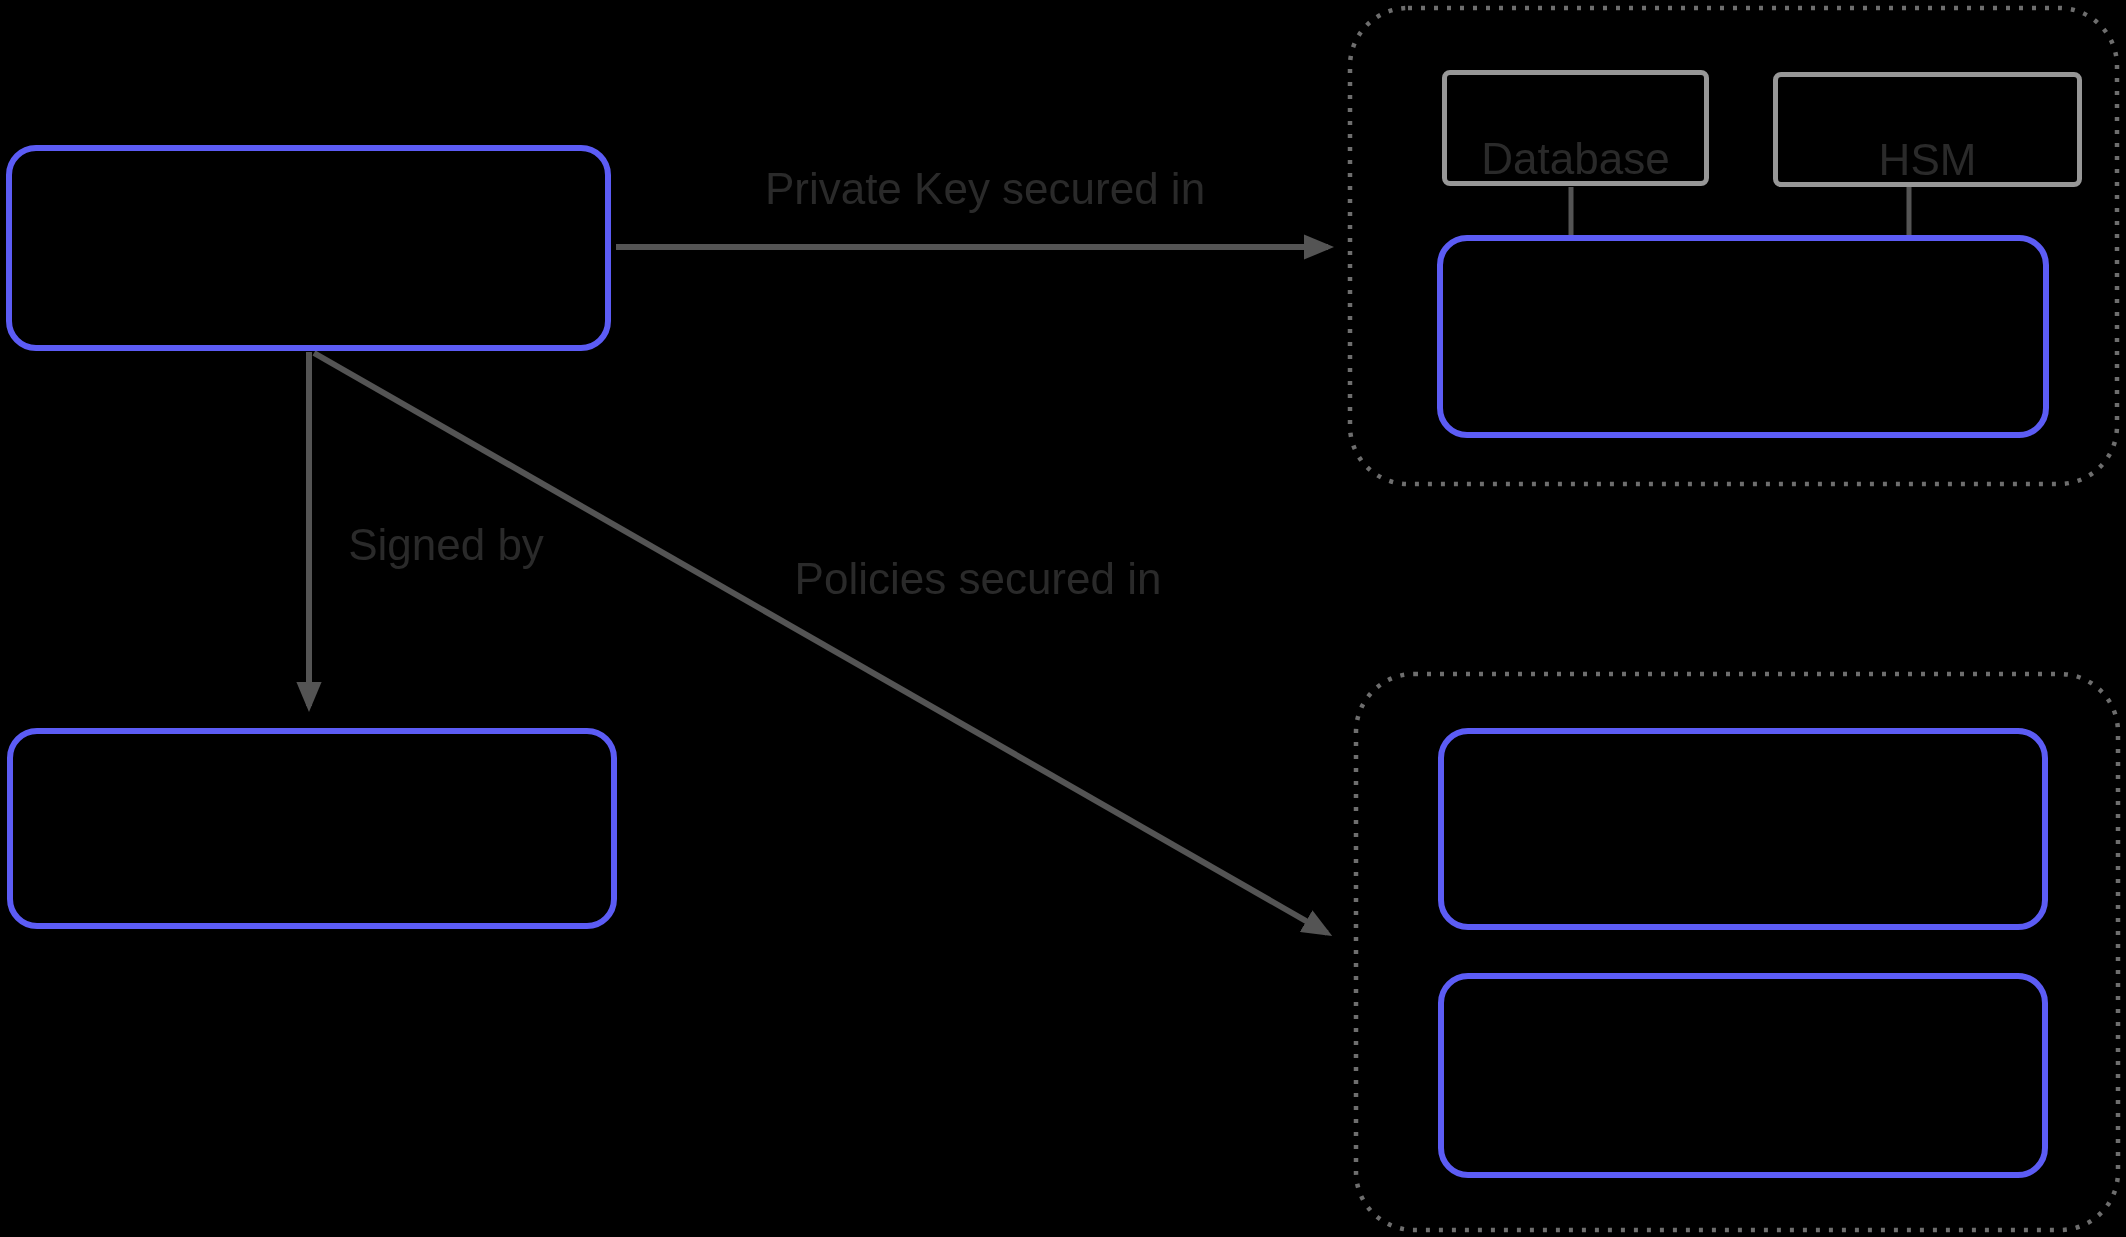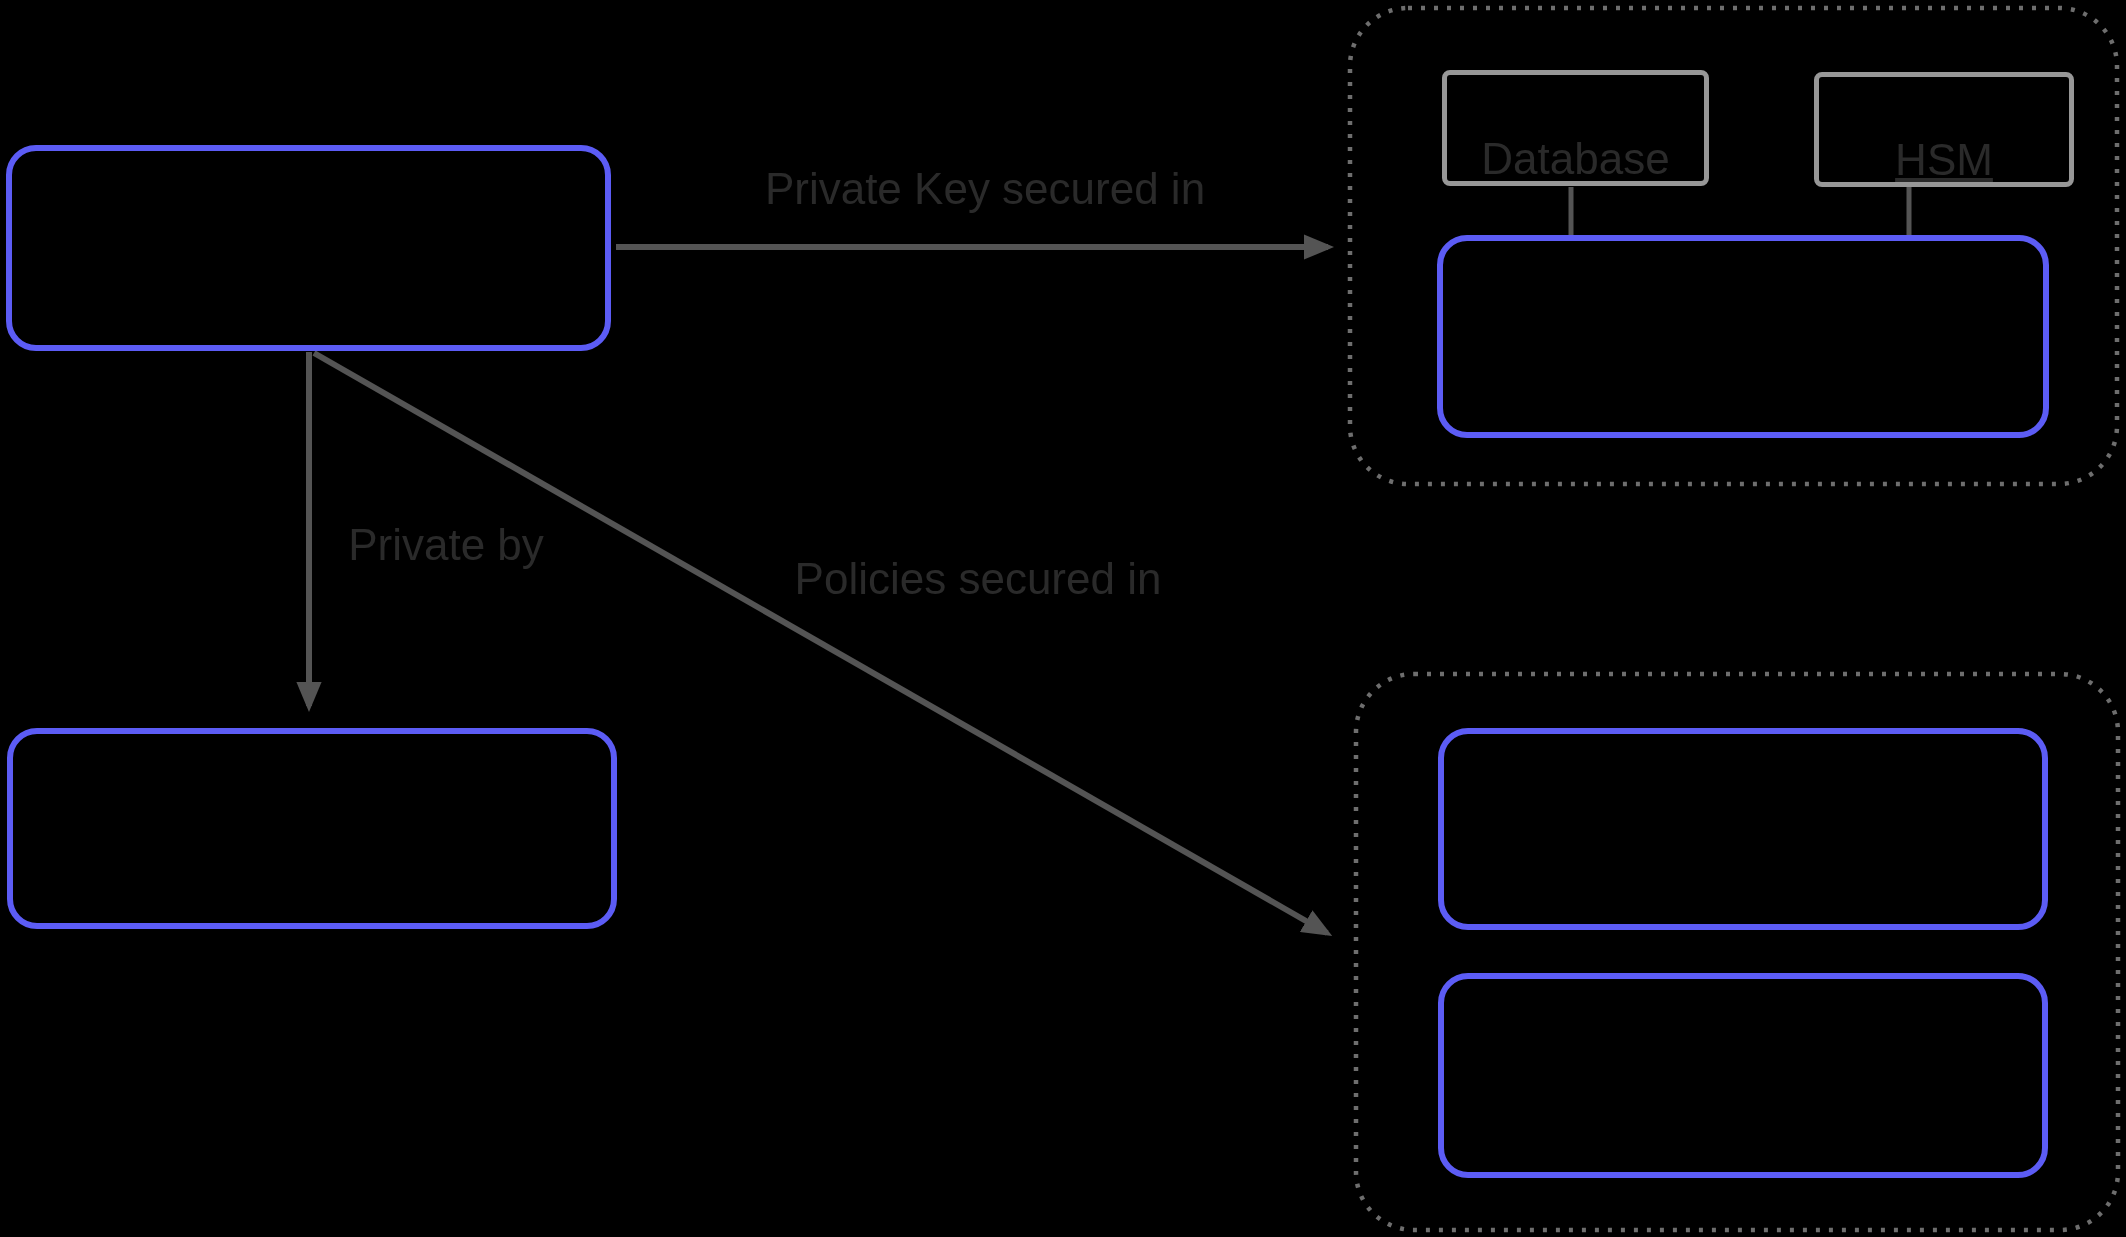--- a/index.html
+++ b/index.html
@@ -76,25 +76,25 @@
     <line x1="314" y1="353" x2="1327" y2="933" stroke-width="6" marker-end="url(#ah)"></line>
   </svg>
 
   <div class="node" style="left:6px;top:145px;width:605px;height:206px;"></div>
 
   <div class="node" style="left:7px;top:728px;width:610px;height:201px;"></div>
 
   <div class="gray-node" style="left:1442px;top:70px;width:267px;height:116px;">
     <span>Database</span>
   </div>
-  <div class="gray-node" style="left:1814px;top:72px;width:260px;height:115px;text-decoration:underline;">
+  <div class="gray-node" style="left:1773px;top:72px;width:309px;height:115px;">
     <span>HSM</span>
   </div>
   <div class="node" style="left:1437px;top:235px;width:612px;height:203px;"></div>
 
   <div class="node" style="left:1438px;top:728px;width:610px;height:202px;"></div>
   <div class="node" style="left:1438px;top:973px;width:610px;height:205px;"></div>
 
   <div class="edge-label" style="left:985px;top:167px;">Private Key secured in</div>
-  <div class="edge-label" style="left:446px;top:523px;">Private by</div>
+  <div class="edge-label" style="left:446px;top:523px;">Signed by</div>
   <div class="edge-label" style="left:978px;top:557px;">Policies secured in</div>
 
 </div>
 
 </body></html>

